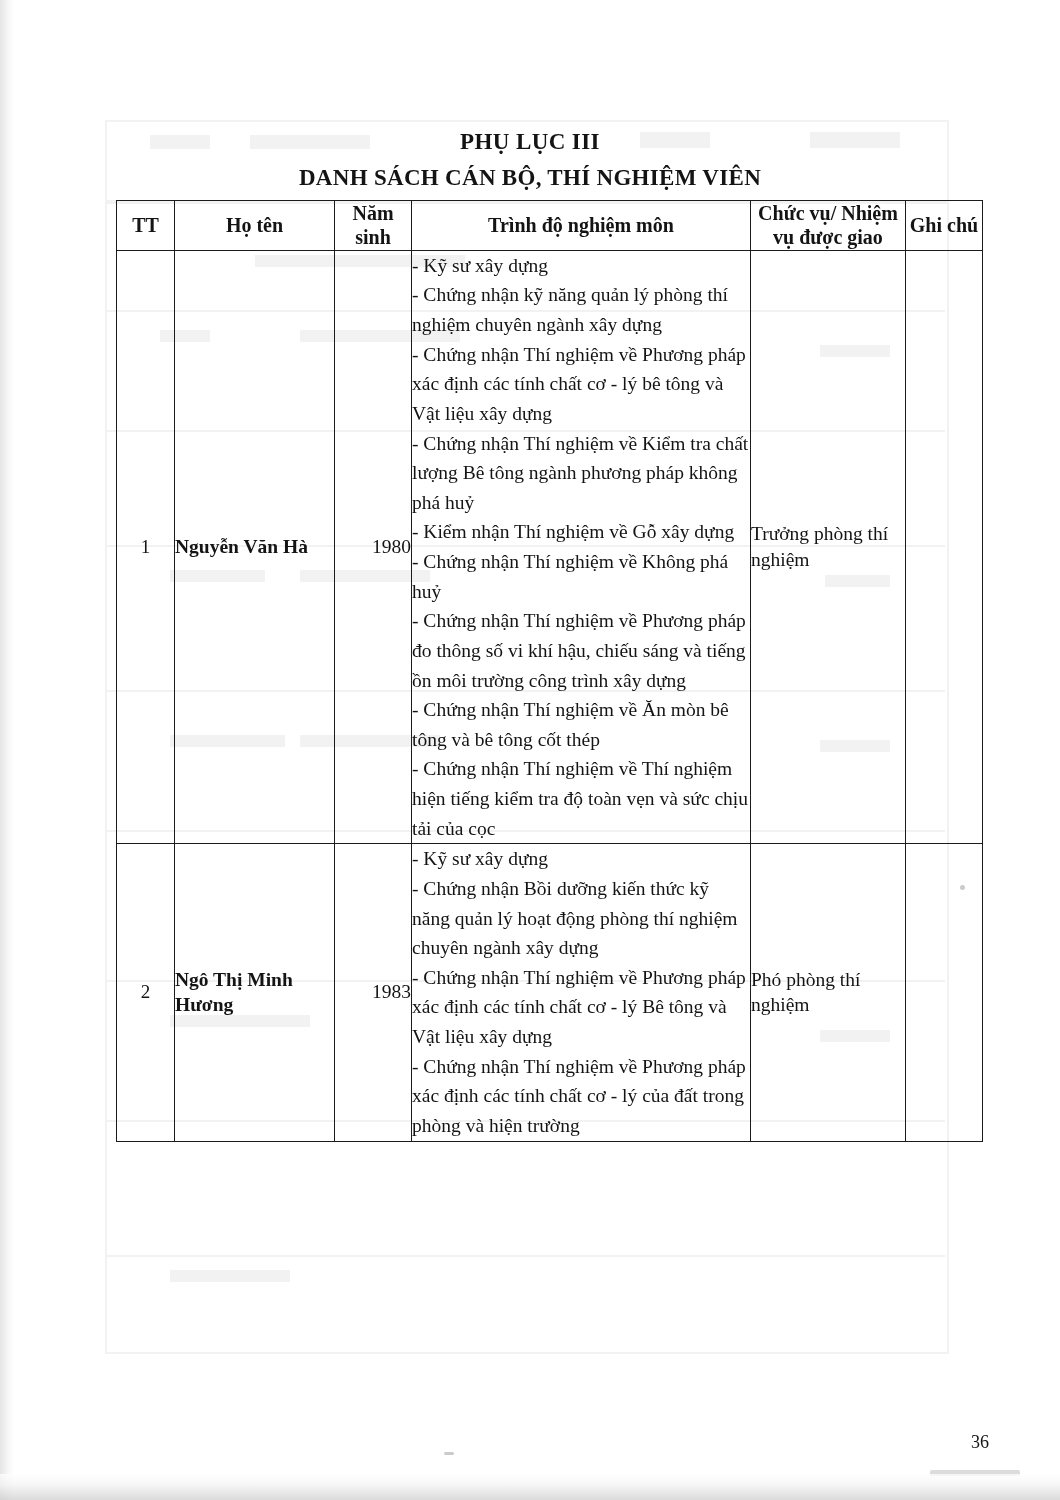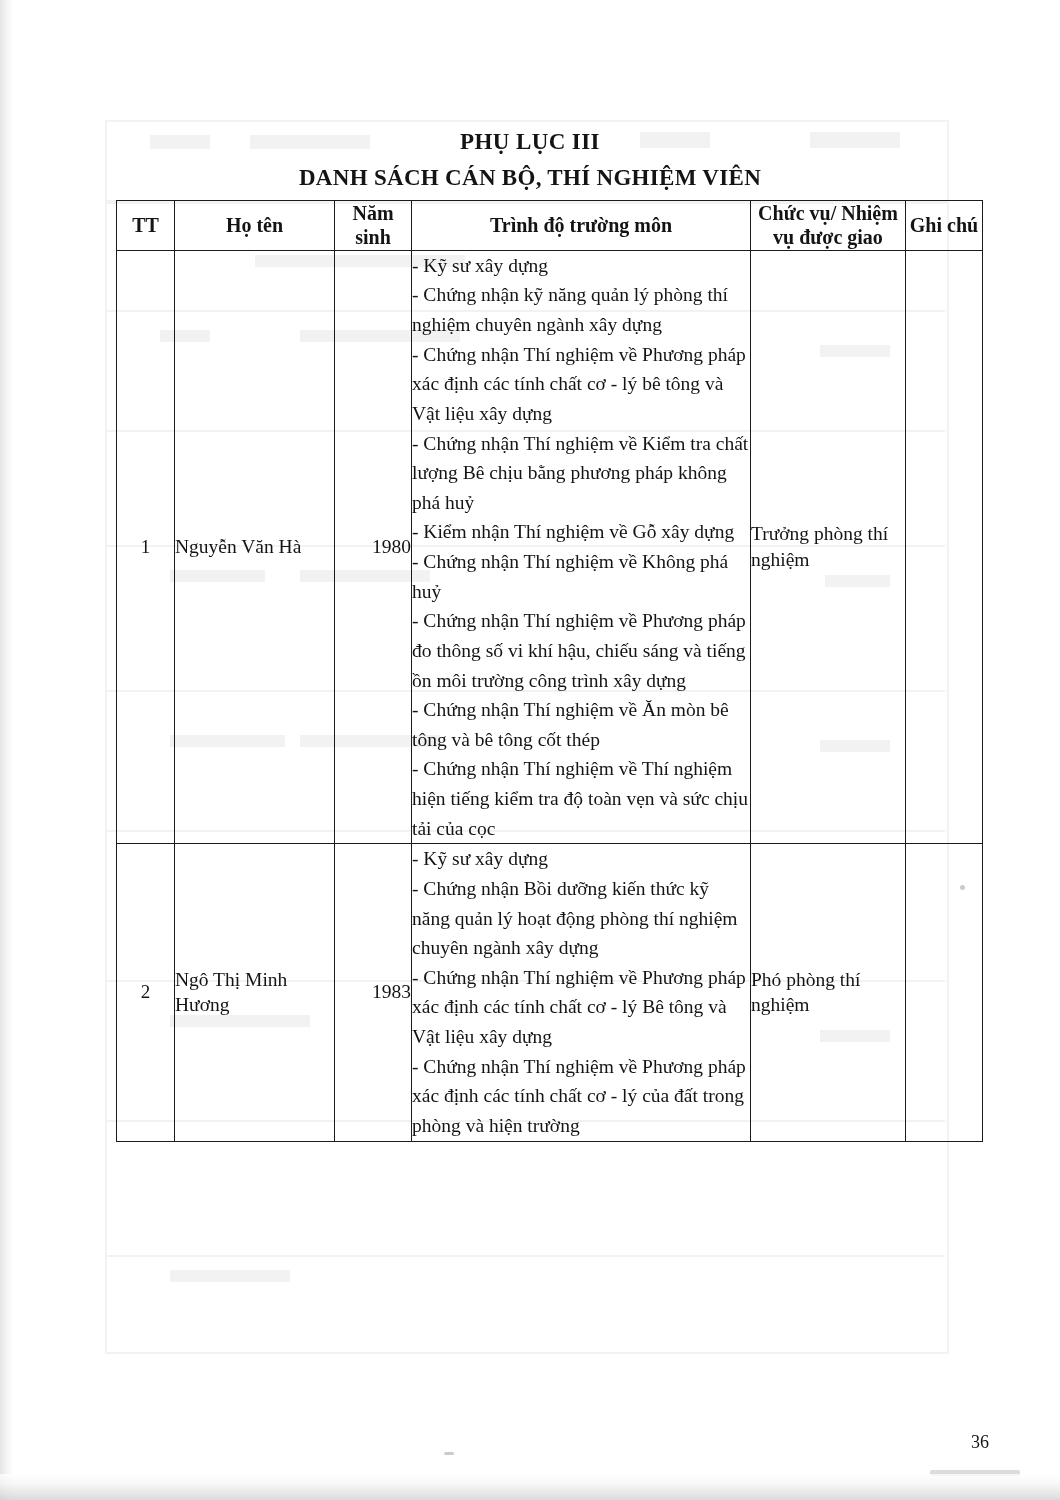--- a/index.html
+++ b/index.html
@@ -115,20 +115,21 @@
   .col-note  { width: 77px; }
 
   td.cell-tt {
     text-align: center;
     font-size: 19px;
   }
   td.cell-name {
     font-size: 19.5px;
     line-height: 1.3;
     padding: 0 6px 0 10px;
+    font-weight: bold;
   }
   td.cell-year {
     text-align: right;
     font-size: 19.5px;
   }
   td.cell-role {
     text-align: left;
     font-size: 19.5px;
     line-height: 1.32;
     padding: 0 8px;
@@ -210,36 +211,36 @@
       <col class="col-year">
       <col class="col-qual">
       <col class="col-role">
       <col class="col-note">
     </colgroup>
     <thead>
       <tr>
         <th>TT</th>
         <th>Họ tên</th>
         <th>Năm sinh</th>
-        <th>Trình độ trường môn</th>
+        <th>Trình độ nghiệm môn</th>
         <th>Chức vụ/ Nhiệm vụ được giao</th>
         <th>Ghi chú</th>
       </tr>
     </thead>
     <tbody>
       <tr>
         <td class="cell-tt">1</td>
         <td class="cell-name">Nguyễn Văn Hà</td>
         <td class="cell-year">1980</td>
         <td class="cell-qual">
           <ul class="qual-list">
             <li>- Kỹ sư xây dựng</li>
             <li>- Chứng nhận kỹ năng quản lý phòng thí nghiệm chuyên ngành xây dựng</li>
             <li>- Chứng nhận Thí nghiệm về Phương pháp xác định các tính chất cơ - lý bê tông và Vật liệu xây dựng</li>
-            <li>- Chứng nhận Thí nghiệm về Kiểm tra chất lượng Bê chịu bằng phương pháp không phá huỷ</li>
+            <li>- Chứng nhận Thí nghiệm về Kiểm tra chất lượng Bê tông ngành phương pháp không phá huỷ</li>
             <li>- Kiểm nhận Thí nghiệm về Gỗ xây dựng</li>
             <li>- Chứng nhận Thí nghiệm về Không phá huỷ</li>
             <li>- Chứng nhận Thí nghiệm về Phương pháp đo thông số vi khí hậu, chiếu sáng và tiếng ồn môi trường công trình xây dựng</li>
             <li>- Chứng nhận Thí nghiệm về Ăn mòn bê tông và bê tông cốt thép</li>
             <li>- Chứng nhận Thí nghiệm về Thí nghiệm hiện tiếng kiểm tra độ toàn vẹn và sức chịu tải của cọc</li>
           </ul>
         </td>
         <td class="cell-role">Trưởng phòng thí nghiệm</td>
         <td class="cell-note"></td>
       </tr>

